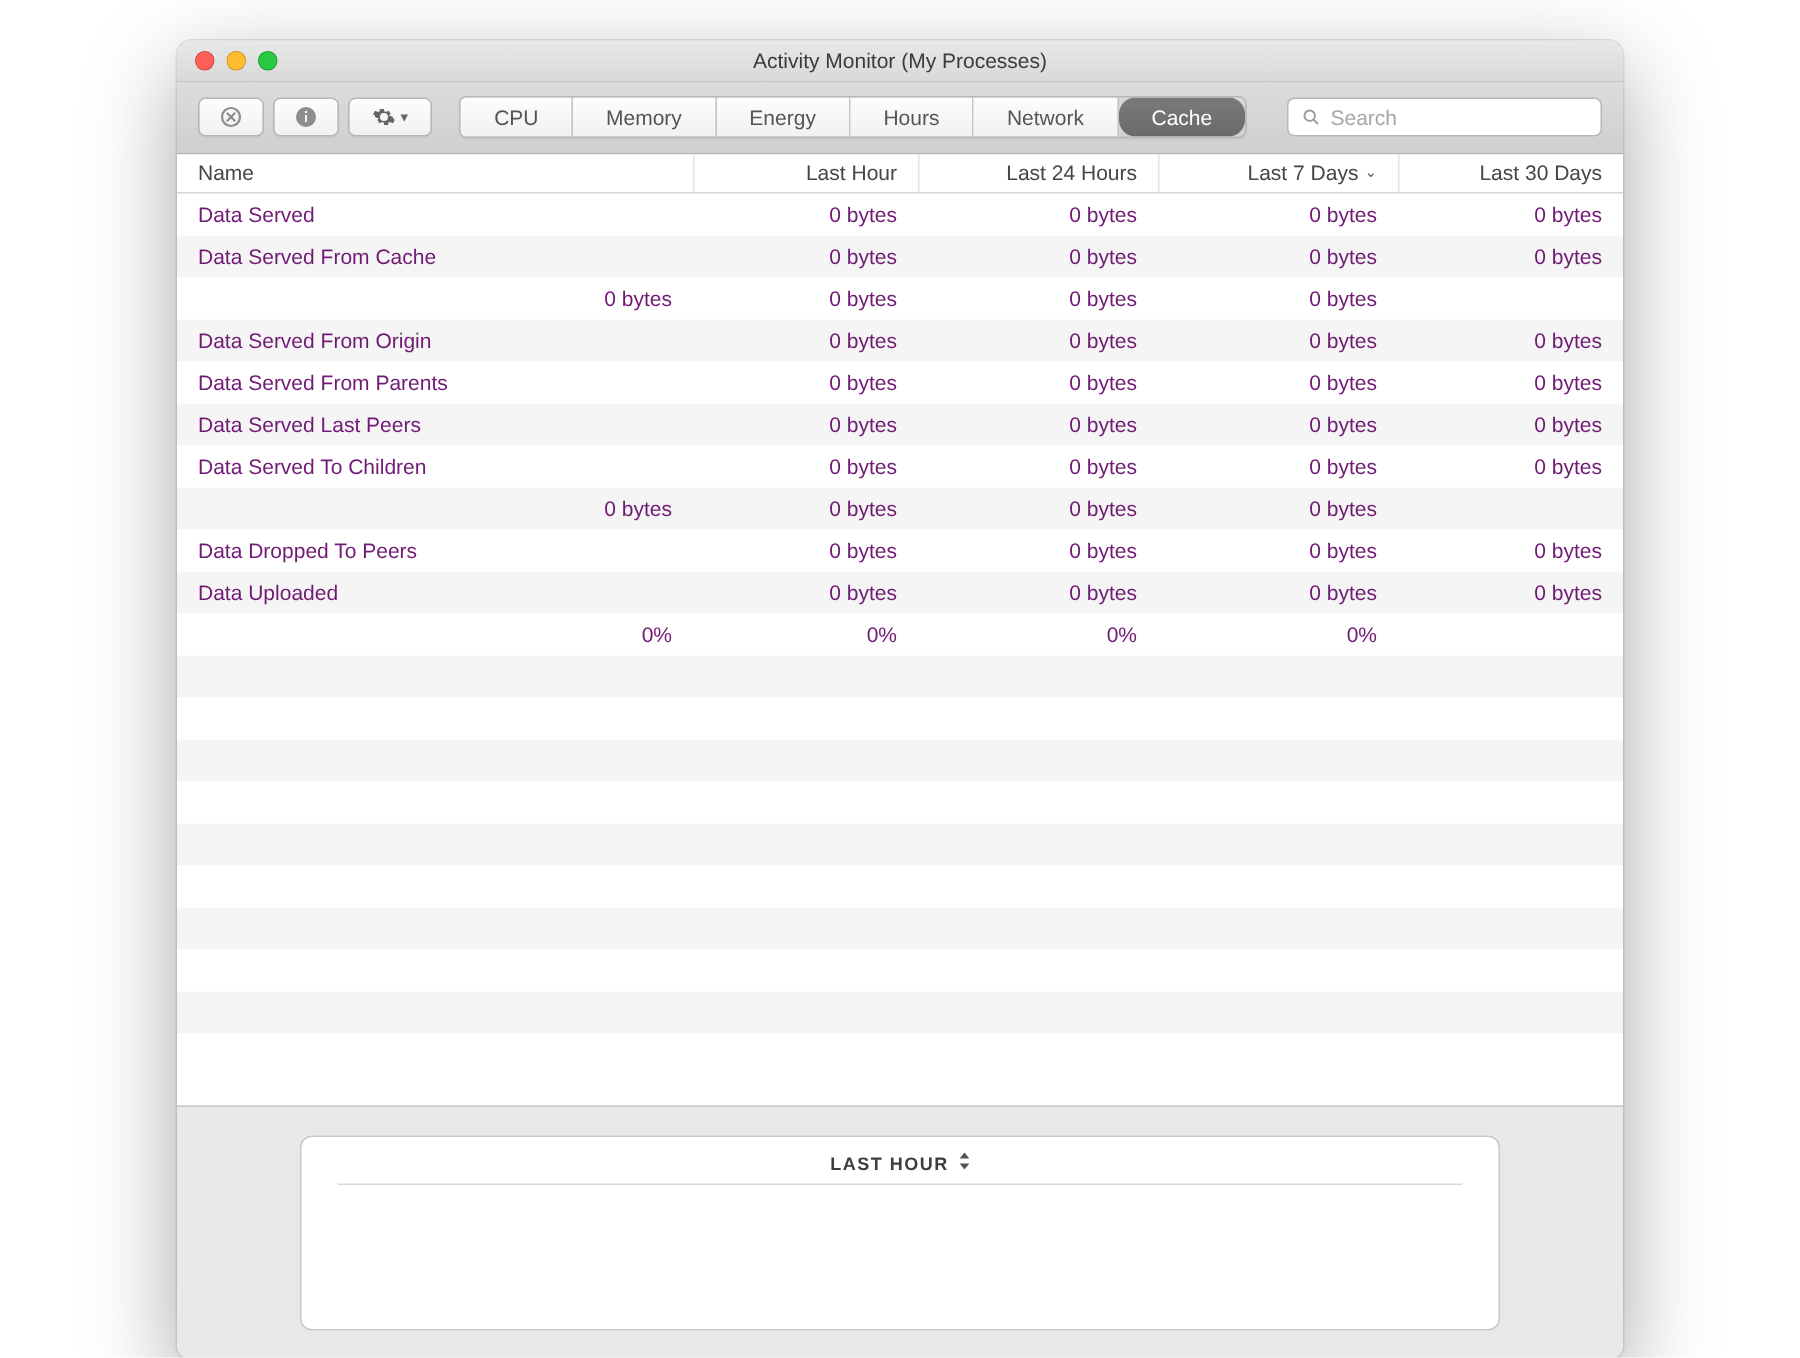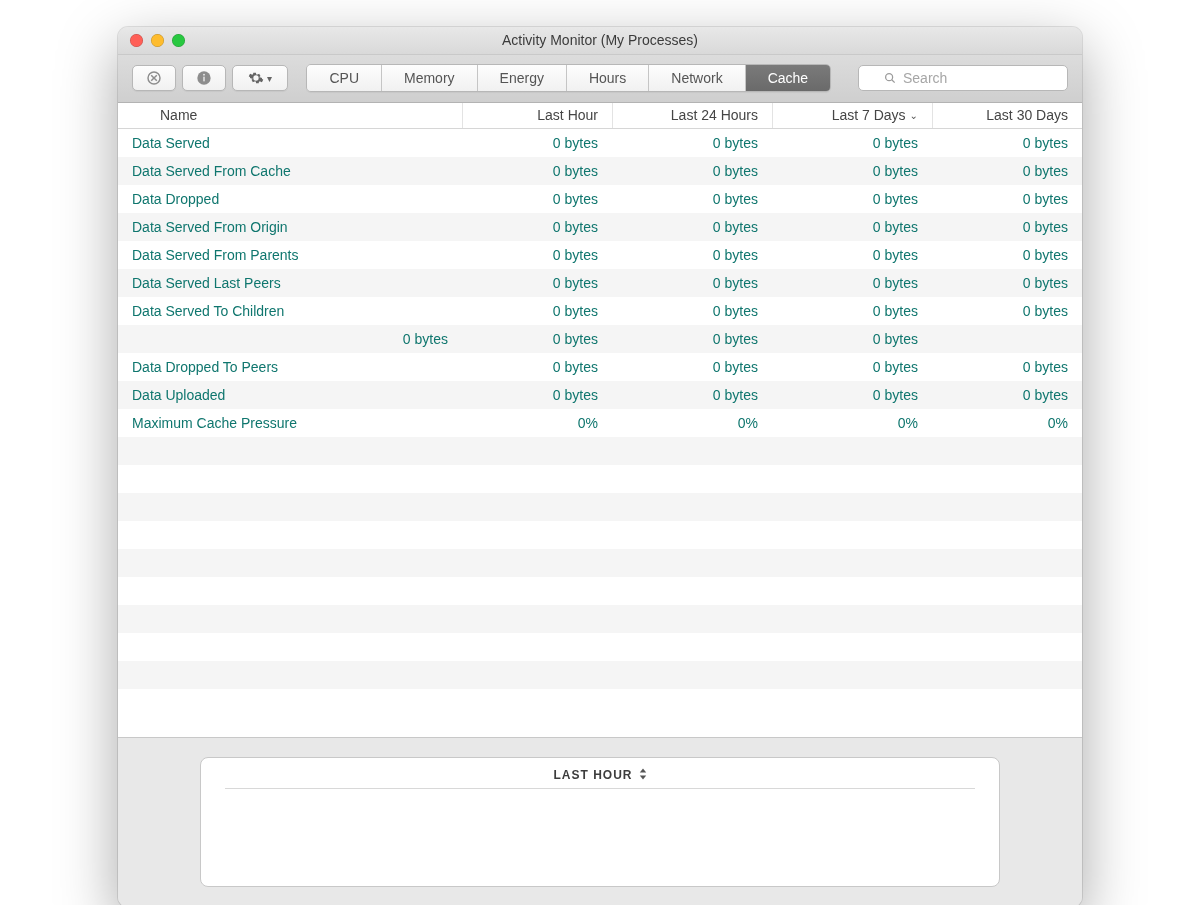--- a/index.html
+++ b/index.html
@@ -92,33 +92,33 @@
     height: 26px;
     padding: 0 22px;
     display: flex;
     align-items: center;
     justify-content: center;
     font-size: 14px;
     color: #555;
     background: linear-gradient(#fdfdfd, #f1f1f1);
     border-right: 1px solid #c5c5c5;
   }
-  .seg .seg-item:last-child { border-right:none; }
+  .seg .seg-item:last-child { border-right:none;border-radius:11px; }
   .seg .seg-item.active {
     background: linear-gradient(#7a7a7a, #6a6a6a);
     color: #fff;
   }
   .toolbar-right { margin-left: auto; display:flex; }
   .search {
     width: 210px; height: 26px;
     border-radius: 5px;
     border: 1px solid #b7b7b7;
     background: #fff;
     display:flex; align-items:center;
-    padding: 0 24px;
+    padding: 0 8px;
     color:#9b9b9b;
     gap: 6px;
   }
   .search input {
     border:none; outline:none; flex:1; font-size:14px; color:#333;
     background: transparent;
   }
   .search input::placeholder { color:#a6a6a6; }
   .mag {
     width:14px; height:14px; flex:0 0 14px;
@@ -133,36 +133,35 @@
     overflow: hidden;
   }
   .thead {
     display: grid;
     grid-template-columns: 1fr 150px 160px 160px 150px;
     height: 26px;
     border-bottom: 1px solid #d6d6d6;
     background: #fff;
     font-size: 14px;
     color: #454545;
-    padding-left: 28px;
   }
   .thead .th {
     display:flex; align-items:center;
     padding: 0 14px;
     border-left: 1px solid #e3e3e3;
     justify-content: flex-end;
     gap:4px;
   }
   .thead .th:first-child { border-left:none; justify-content:flex-start; }
   .thead .th.sorted .sort-ind { font-size:10px; color:#555; }
   .tbody {
     flex:1;
     overflow:auto;
     font-size: 14px;
-    color:#0f766e;
+    color:#701a75;
   }
   .row {
     display: grid;
     grid-template-columns: 1fr 150px 160px 160px 150px;
     height: 28px;
   }
   .row:nth-child(even) { background:#f5f5f5; }
   .row .cell {
     display:flex; align-items:center;
     padding: 0 14px;
@@ -288,21 +287,20 @@
           <div class="cell num">0 bytes</div>
         </div>
         <div class="row">
           <div class="cell">Data Served From Cache</div>
           <div class="cell num">0 bytes</div>
           <div class="cell num">0 bytes</div>
           <div class="cell num">0 bytes</div>
           <div class="cell num">0 bytes</div>
         </div>
         <div class="row">
-          <div class="cell">Data Dropped</div>
           <div class="cell num">0 bytes</div>
           <div class="cell num">0 bytes</div>
           <div class="cell num">0 bytes</div>
           <div class="cell num">0 bytes</div>
         </div>
         <div class="row">
           <div class="cell">Data Served From Origin</div>
           <div class="cell num">0 bytes</div>
           <div class="cell num">0 bytes</div>
           <div class="cell num">0 bytes</div>
@@ -343,21 +341,20 @@
           <div class="cell num">0 bytes</div>
         </div>
         <div class="row">
           <div class="cell">Data Uploaded</div>
           <div class="cell num">0 bytes</div>
           <div class="cell num">0 bytes</div>
           <div class="cell num">0 bytes</div>
           <div class="cell num">0 bytes</div>
         </div>
         <div class="row">
-          <div class="cell">Maximum Cache Pressure</div>
           <div class="cell num">0%</div>
           <div class="cell num">0%</div>
           <div class="cell num">0%</div>
           <div class="cell num">0%</div>
         </div>
         <div class="row">
           <div class="cell"></div>
           <div class="cell num"></div>
           <div class="cell num"></div>
           <div class="cell num"></div>

